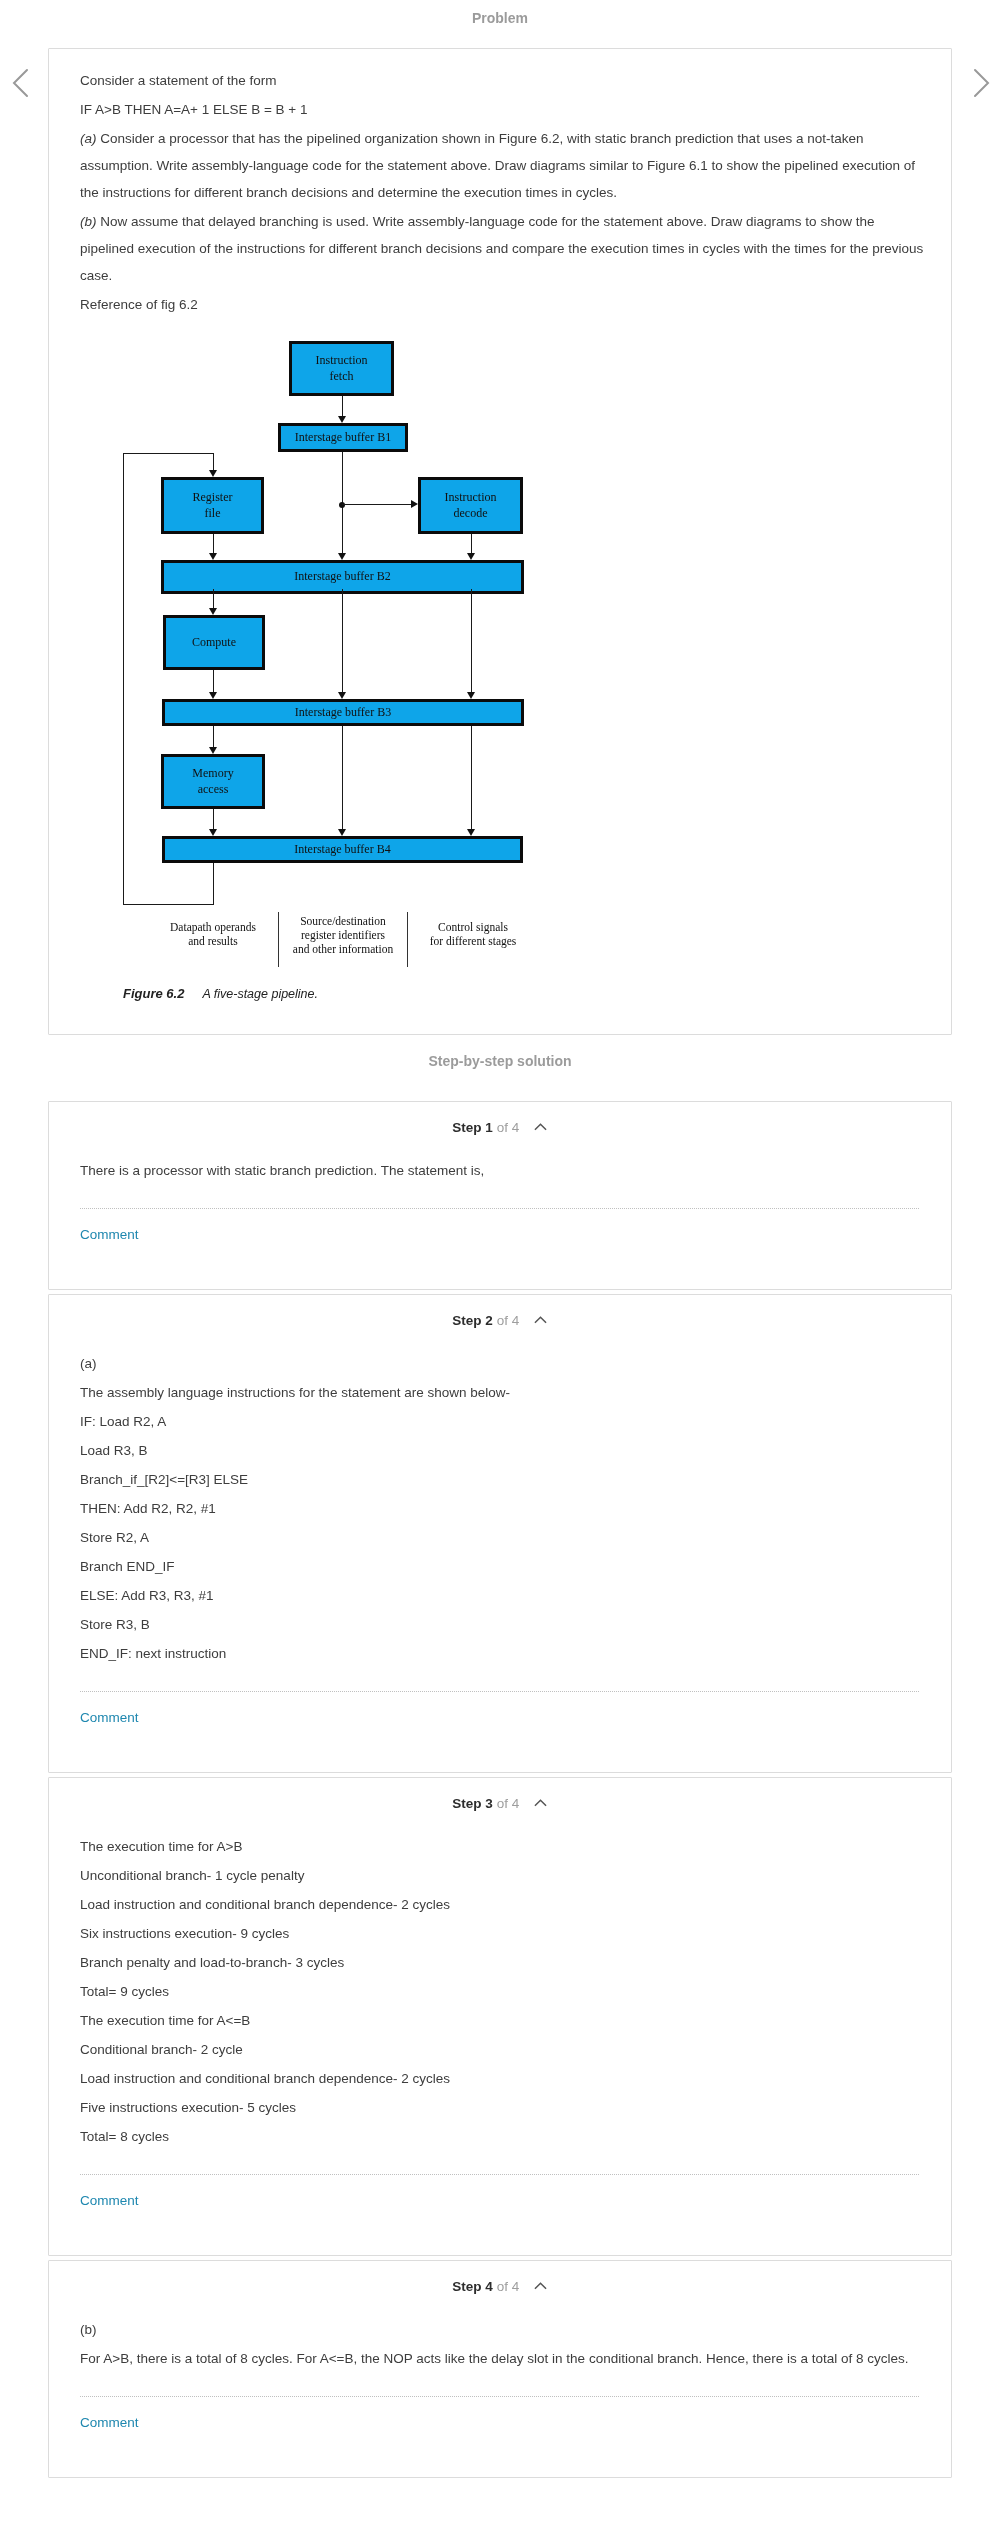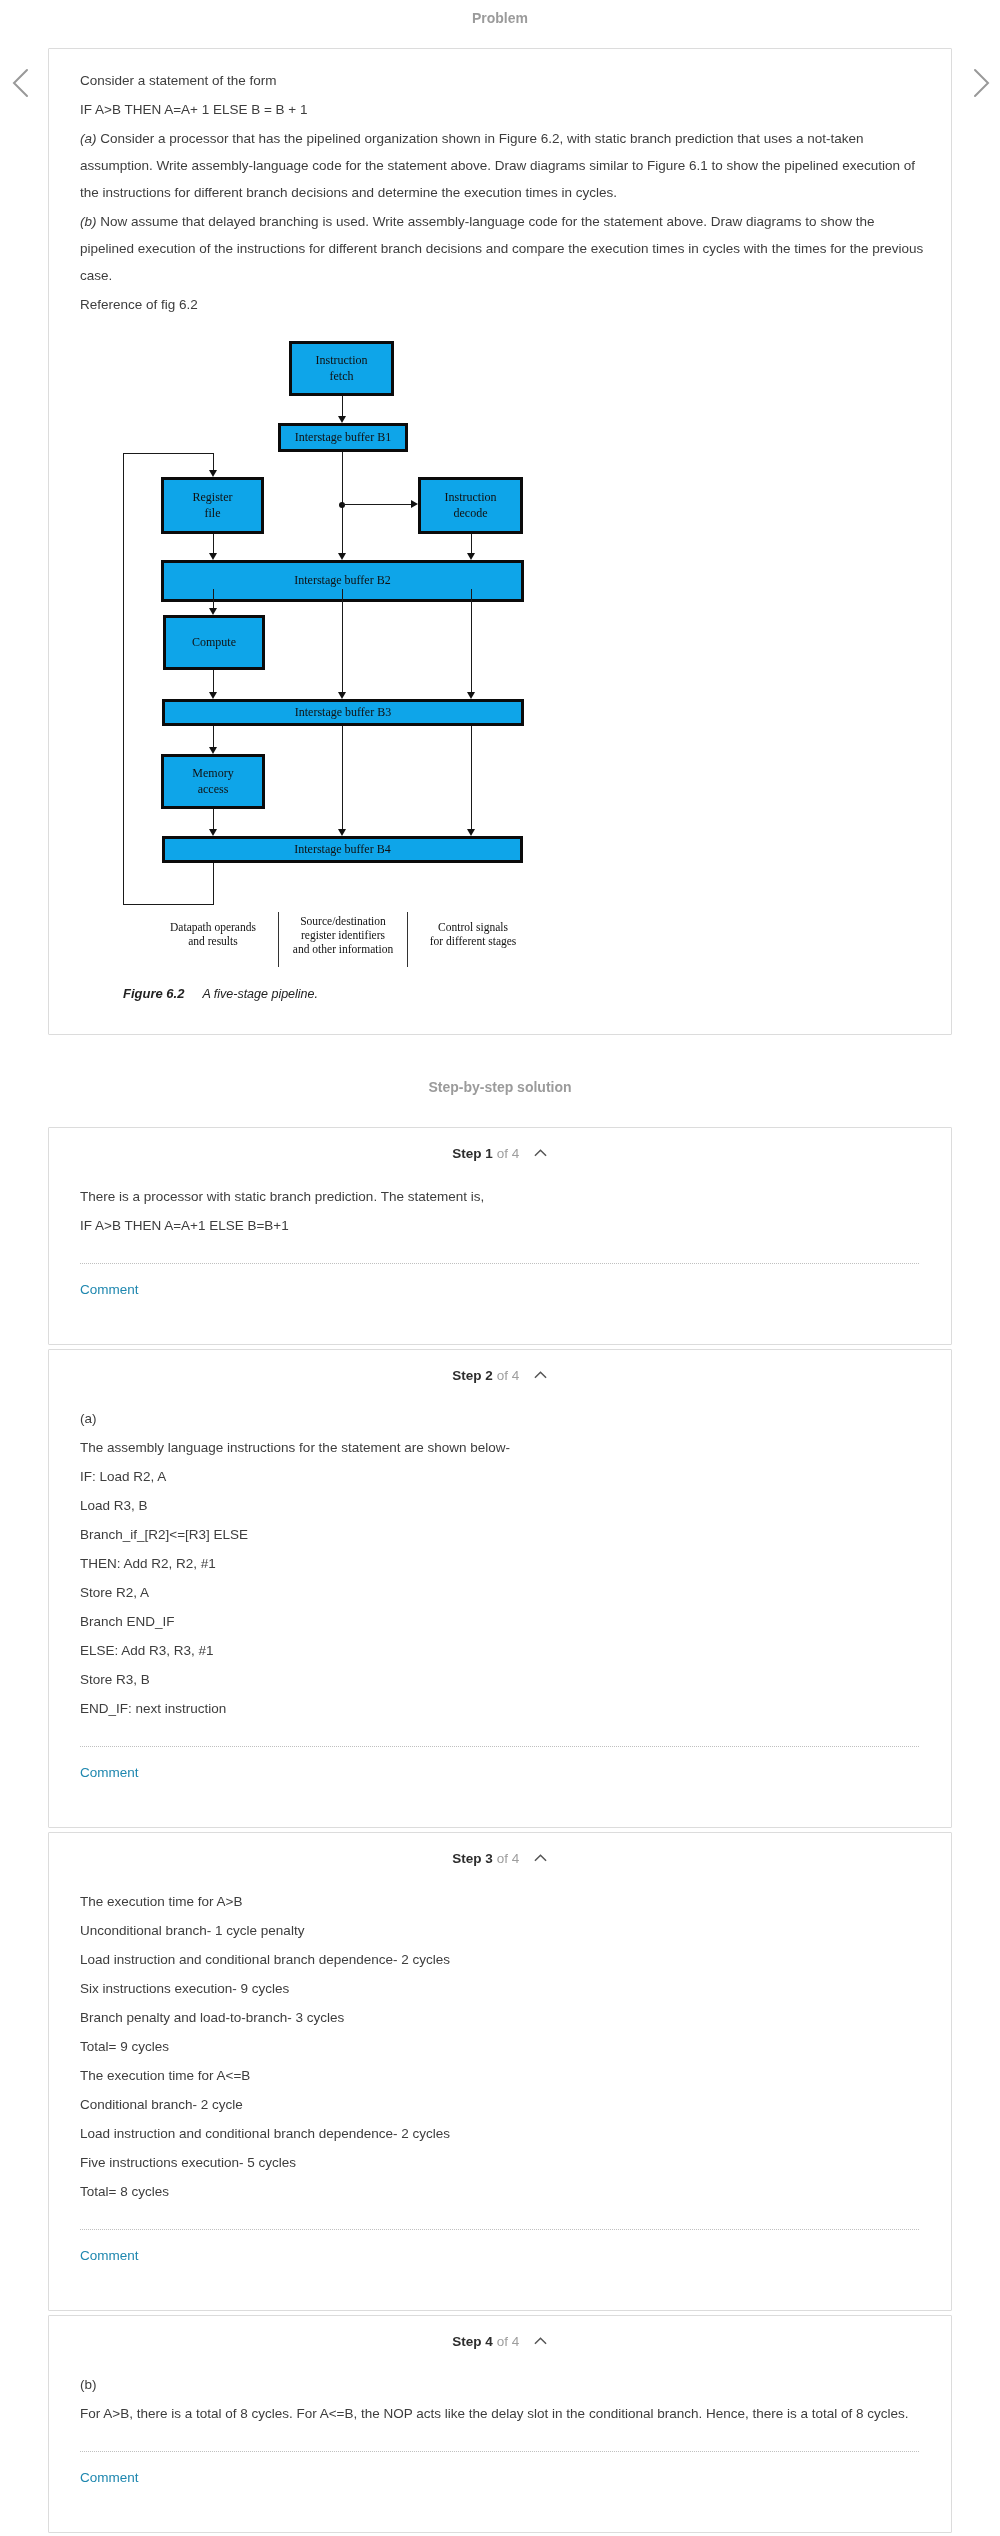--- a/index.html
+++ b/index.html
@@ -20,21 +20,21 @@
   .hl{position:absolute;display:block;height:1px;background:#1a1a1a;}
   .ah-d{position:absolute;display:block;width:0;height:0;border-left:4px solid transparent;border-right:4px solid transparent;border-top:7px solid #111;}
   .ah-r{position:absolute;display:block;width:0;height:0;border-top:4px solid transparent;border-bottom:4px solid transparent;border-left:7px solid #111;}
   .dot{position:absolute;width:6px;height:6px;border-radius:50%;background:#111;}
   .vbar{position:absolute;display:block;width:1px;background:#333;}
   .leg{position:absolute;text-align:center;font-size:11.5px;line-height:14px;white-space:pre-line;}
   .fig-caption{position:absolute;left:43px;top:652px;font-family:"Liberation Sans",sans-serif;font-style:italic;}
   .fig-caption b{font-size:13px;color:#222;}
   .fig-caption span{font-size:12.5px;margin-left:18px;color:#222;}
   
-  .solution-title{margin-top:44px;}
+  .solution-title{margin-top:18px;}
   .step-card{margin-top:32px;padding:16px 32px 26px 31px;}
   .step-card + .step-card{margin-top:4px;}
   .step-head{text-align:center;margin-bottom:24px;}
   .step-label{font-size:13.5px;font-weight:bold;color:#2d2d2d;}
   .step-of{font-size:13.5px;color:#9e9e9e;margin-left:4px;}
   .step-chevron{margin-left:10px;vertical-align:1px;cursor:pointer;}
   .step-body p{margin:0 0 7px;font-size:13.5px;line-height:22px;max-width:849px;}
   .dotted{border-top:1px dotted #c0c0c0;margin-top:26px;}
   .comment{display:inline-block;margin-top:18px;font-size:13.5px;color:#1e87af;text-decoration:none;cursor:pointer;}
   .tail{height:20px;}
@@ -74,21 +74,21 @@
           <span>Interstage buffer B1</span>
         </div>
       <div class="fbox" style="left:81px;top:145px;width:103px;height:57px">
           <span class="pre">Register
 file</span>
         </div>
       <div class="fbox" style="left:338px;top:145px;width:105px;height:57px">
           <span class="pre">Instruction
 decode</span>
         </div>
-      <div class="buf" style="left:81px;top:228px;width:363px;height:42px">
+      <div class="buf" style="left:81px;top:228px;width:363px;height:34px">
           <span>Interstage buffer B2</span>
         </div>
       <div class="fbox" style="left:83px;top:283px;width:102px;height:55px">
           <span>Compute</span>
         </div>
       <div class="buf" style="left:82px;top:367px;width:362px;height:27px">
           <span>Interstage buffer B3</span>
         </div>
       <div class="fbox" style="left:81px;top:422px;width:104px;height:55px">
           <span class="pre">Memory
@@ -153,21 +153,20 @@
 
   <section class="card step-card">
     <div class="step-head">
       <span class="step-label">Step 1</span><span class="step-of">of 4</span>
       <svg class="step-chevron" width="13" height="8" viewBox="0 0 14 8">
           <polyline points="1,7 7,1 13,7" fill="none" stroke="#555" stroke-width="1.6"></polyline>
         </svg>
     </div>
     <div class="step-body">
         <p>There is a processor with static branch prediction. The statement is,</p>
-        <p>IF A&gt;B THEN A=A+1 ELSE B=B+1</p>
       </div>
     <div class="dotted"></div>
     <a class="comment">Comment</a>
     <div class="tail"></div>
   </section>
 
   <section class="card step-card">
     <div class="step-head">
       <span class="step-label">Step 2</span><span class="step-of">of 4</span>
       <svg class="step-chevron" width="13" height="8" viewBox="0 0 14 8">

